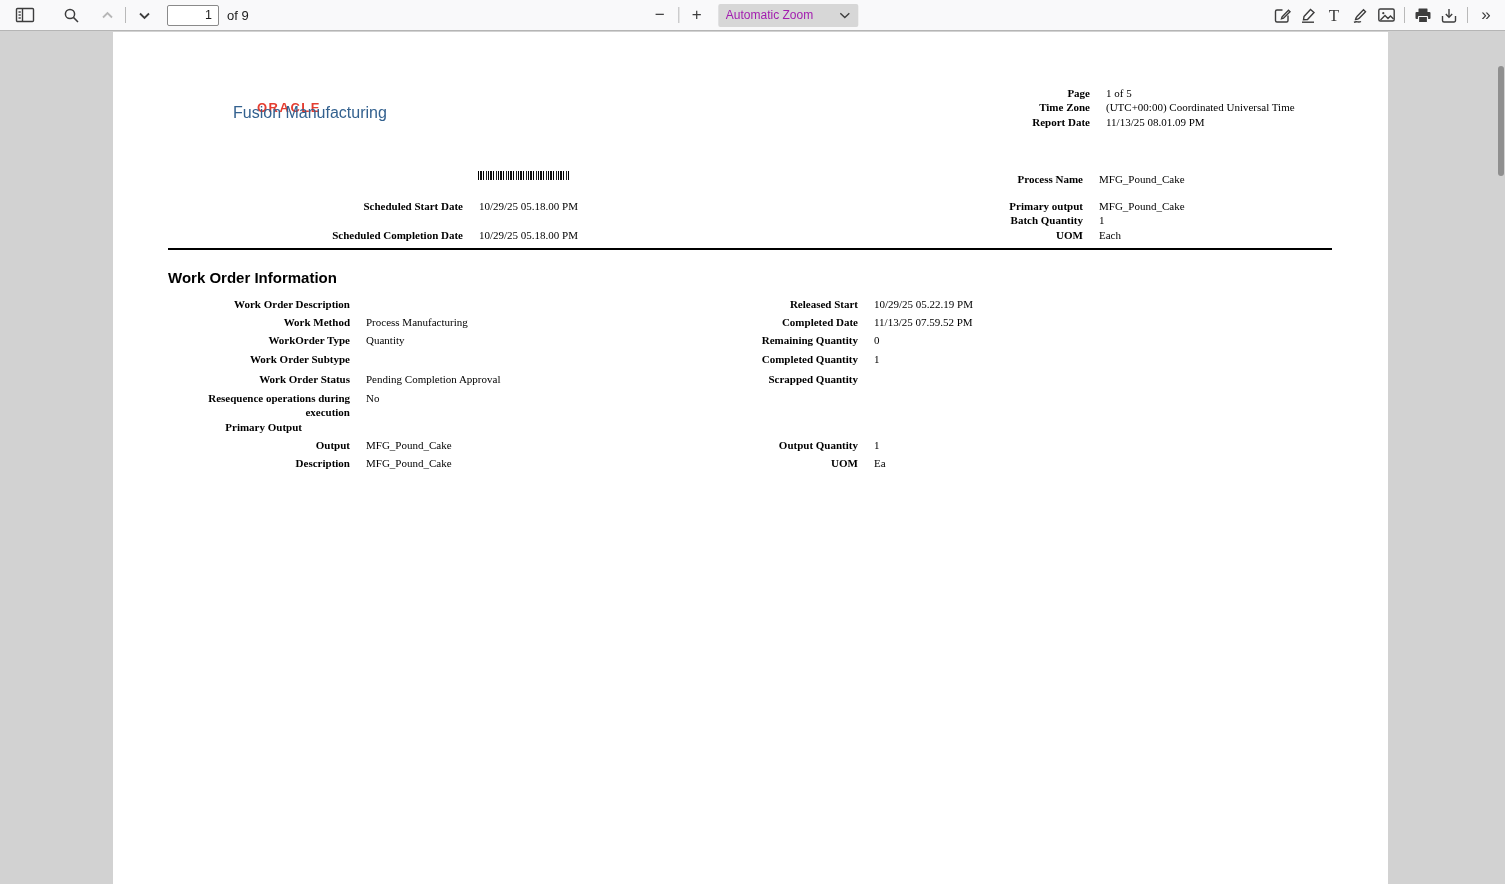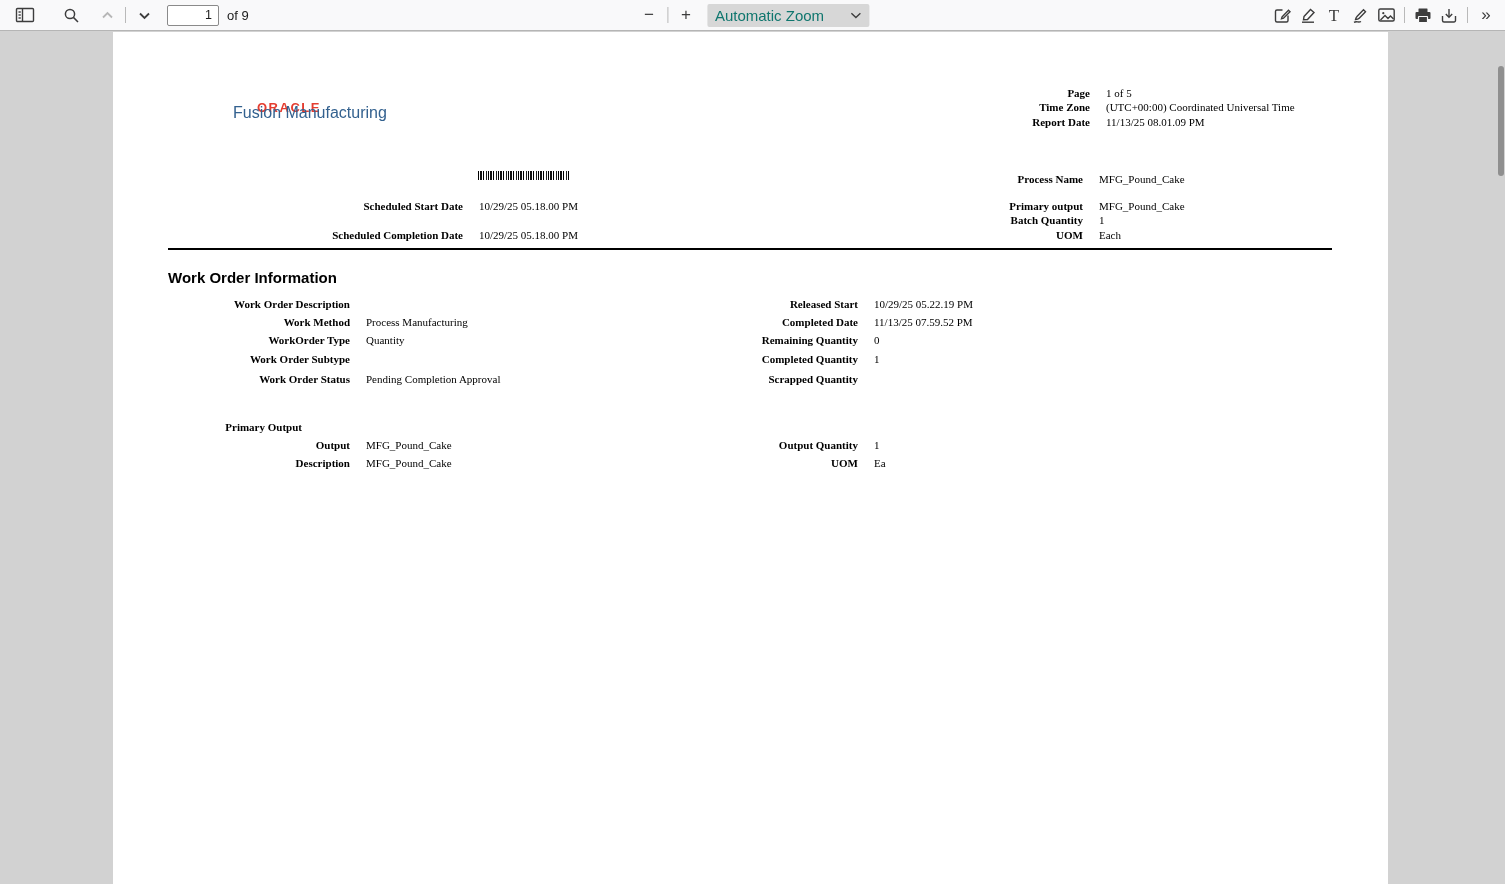--- a/index.html
+++ b/index.html
@@ -17,21 +17,21 @@
   .tb-btn { width:26px; height:26px; border:none; background:transparent;
     display:flex; align-items:center; justify-content:center; cursor:pointer;
     color:#3d3d3d; border-radius:2px; padding:0; }
   .tb-btn svg { display:block; }
   .tb-divider { width:1px; height:16px; background:#b9b9b9; margin:0 5px; }
   .page-input { width:52px; height:21px; border:1px solid #8a8a8a; border-radius:2px;
     background:#fff; font-size:12.5px; text-align:right; padding:0 6px;
     margin-left:10px; font-family:"Liberation Sans", sans-serif; color:#1a1a1a; }
   .page-count { font-size:13px; color:#1a1a1a; margin-left:8px; }
   .zoom-select { height:23px; min-width:132px; background:#d7d7d7; border-radius:2px;
-    display:flex; align-items:center; font-size:15px; color:#0f766e;
+    display:flex; align-items:center; font-size:12px; color:#a21caf;
     padding:0 8px; margin-left:8px; cursor:pointer; }
   .zoom-select .chev { margin-left:auto; padding-left:26px; display:flex; }
   .glyph-btn { font-size:17px; font-weight:400; color:#3d3d3d; }
 
   
   .content { position:absolute; top:31px; left:0; right:0; bottom:0; background:#d2d2d2; }
   .page { position:absolute; left:113px; top:1px; width:1275px; height:852px;
     background:#ffffff; color:#000; }
 
   .row { position:absolute; display:flex; align-items:flex-start;
@@ -245,20 +245,24 @@
       <span class="val">Quantity</span>
     </div>
     <div class="row" style="left:55px; top:321px">
       <span class="lbl w182">Work Order Subtype</span>
       <span class="val"></span>
     </div>
     <div class="row" style="left:55px; top:341px">
       <span class="lbl w182">Work Order Status</span>
       <span class="val">Pending Completion Approval</span>
     </div>
+    <div class="row" style="left:55px; top:360px">
+      <span class="lbl w182">Resequence operations during execution</span>
+      <span class="val">No</span>
+    </div>
     <div class="row" style="left:55px; top:389px">
       <span class="lbl w134">Primary Output</span>
     </div>
     <div class="row" style="left:55px; top:407px">
       <span class="lbl w182">Output</span>
       <span class="val">MFG_Pound_Cake</span>
     </div>
     <div class="row" style="left:55px; top:425px">
       <span class="lbl w182">Description</span>
       <span class="val">MFG_Pound_Cake</span>

